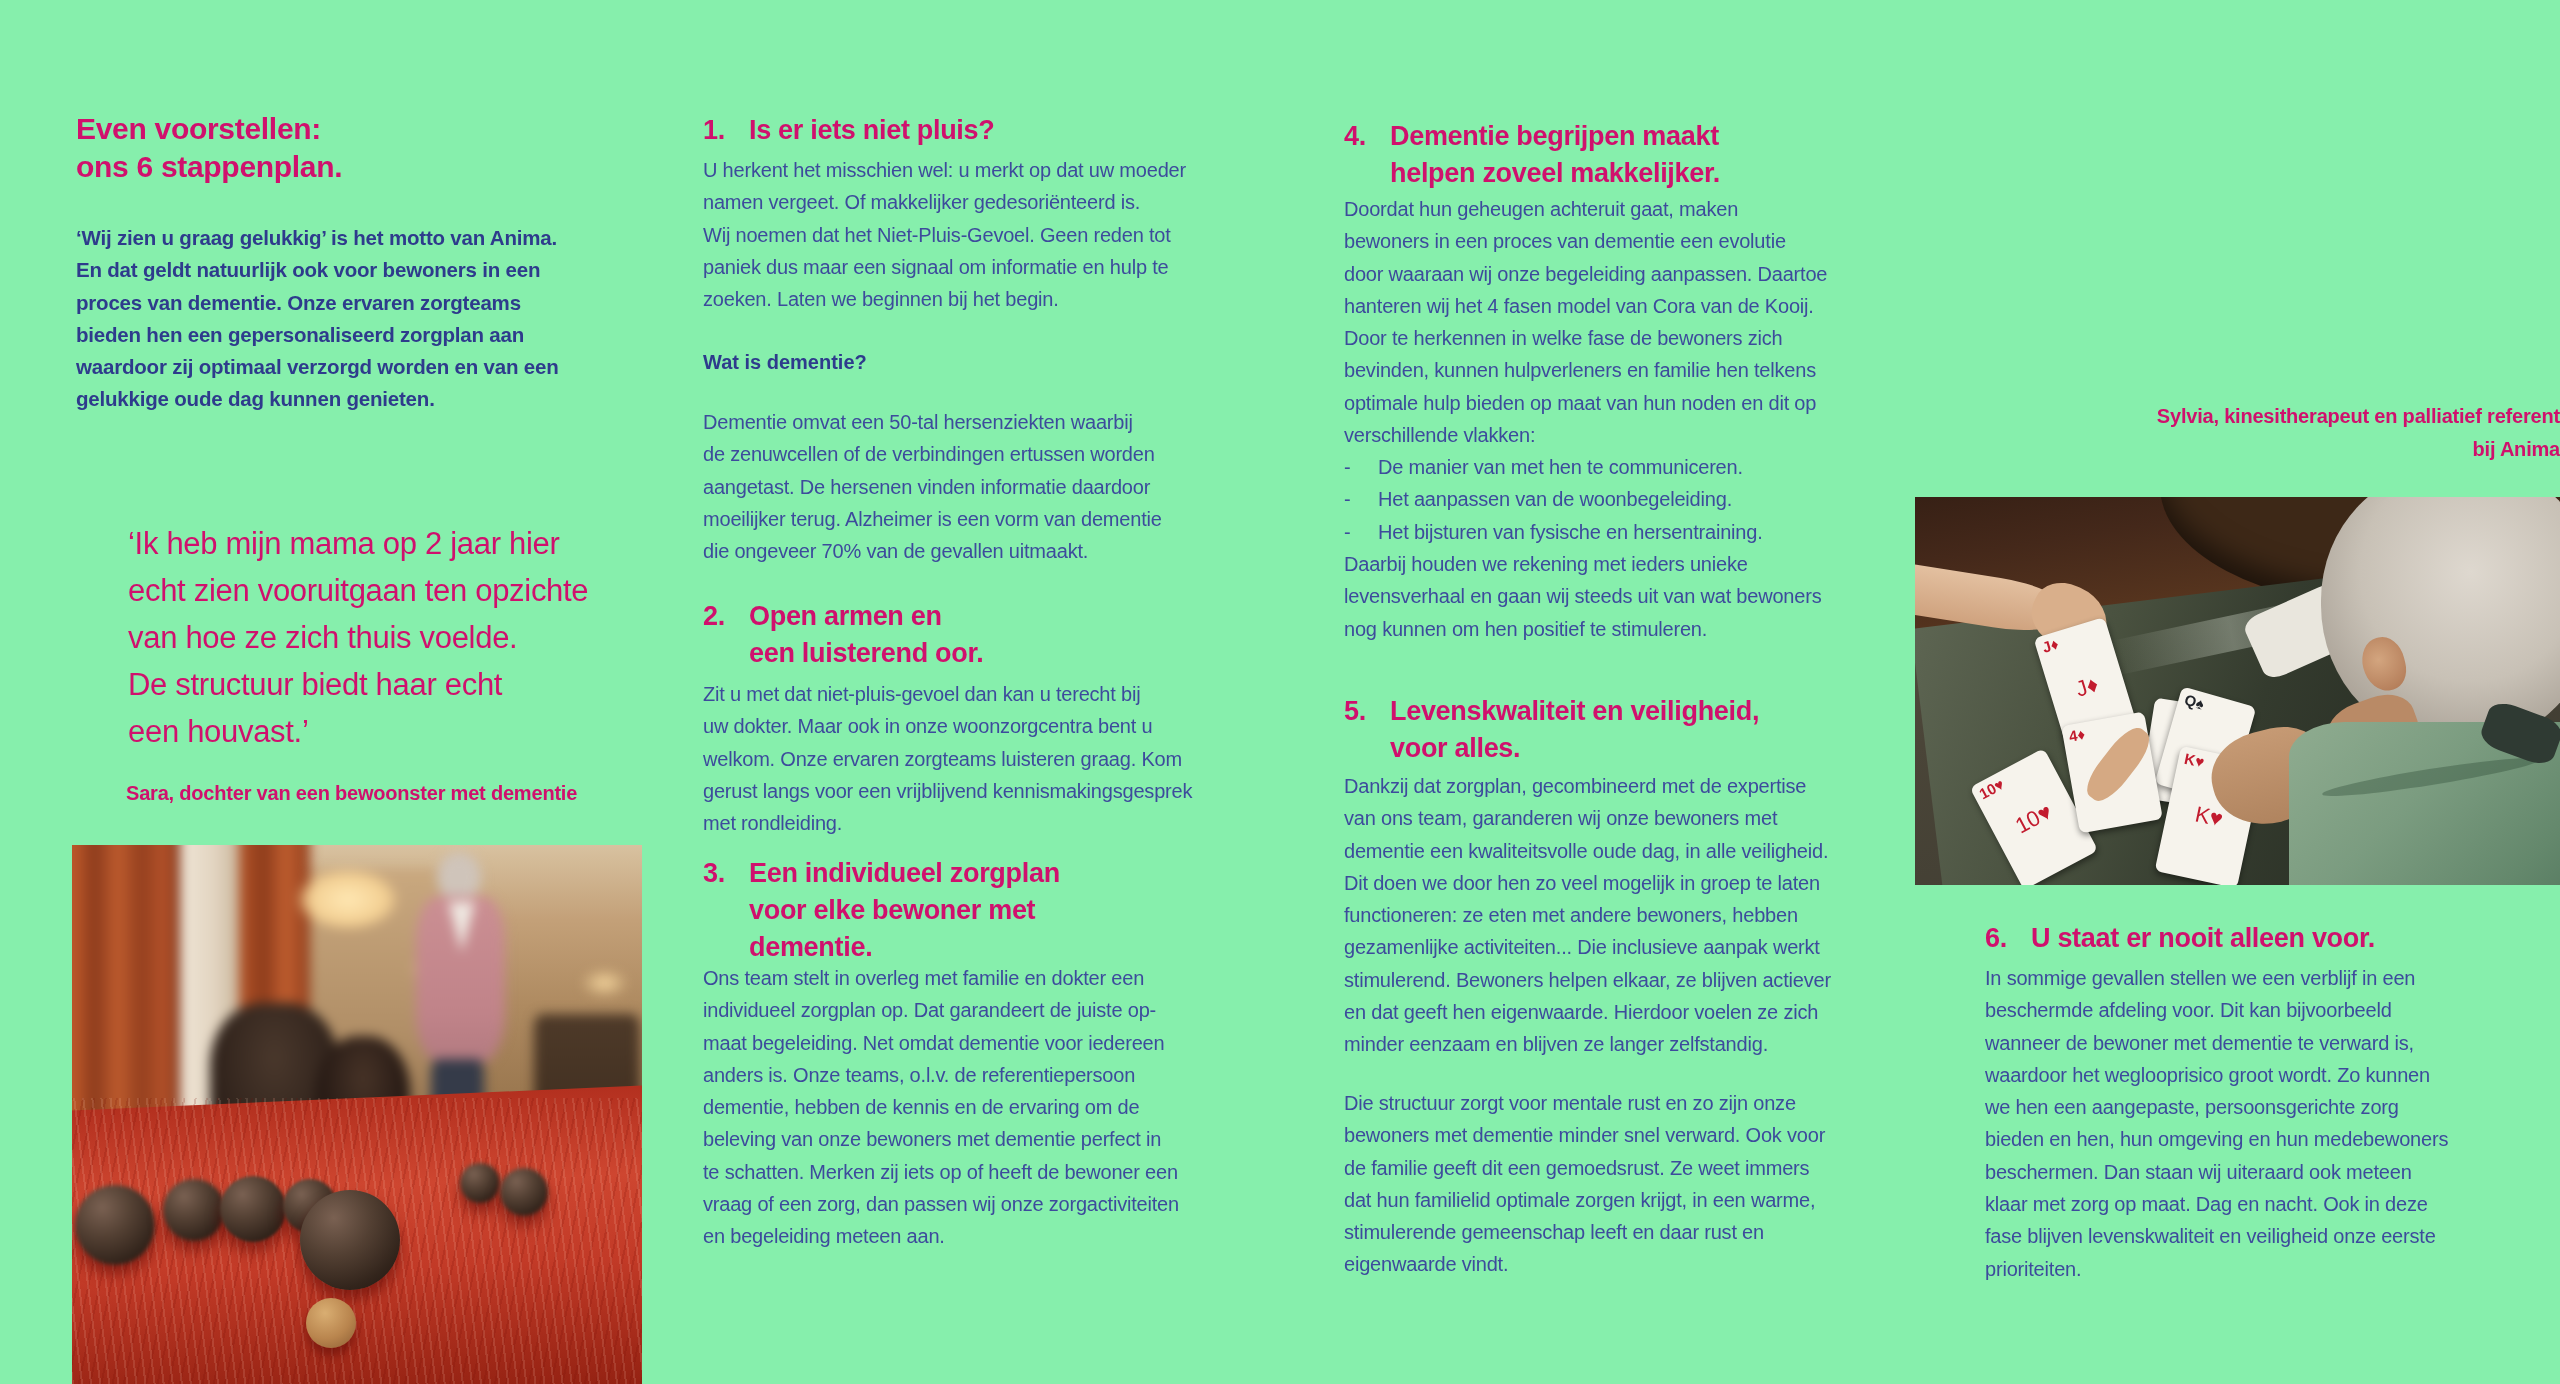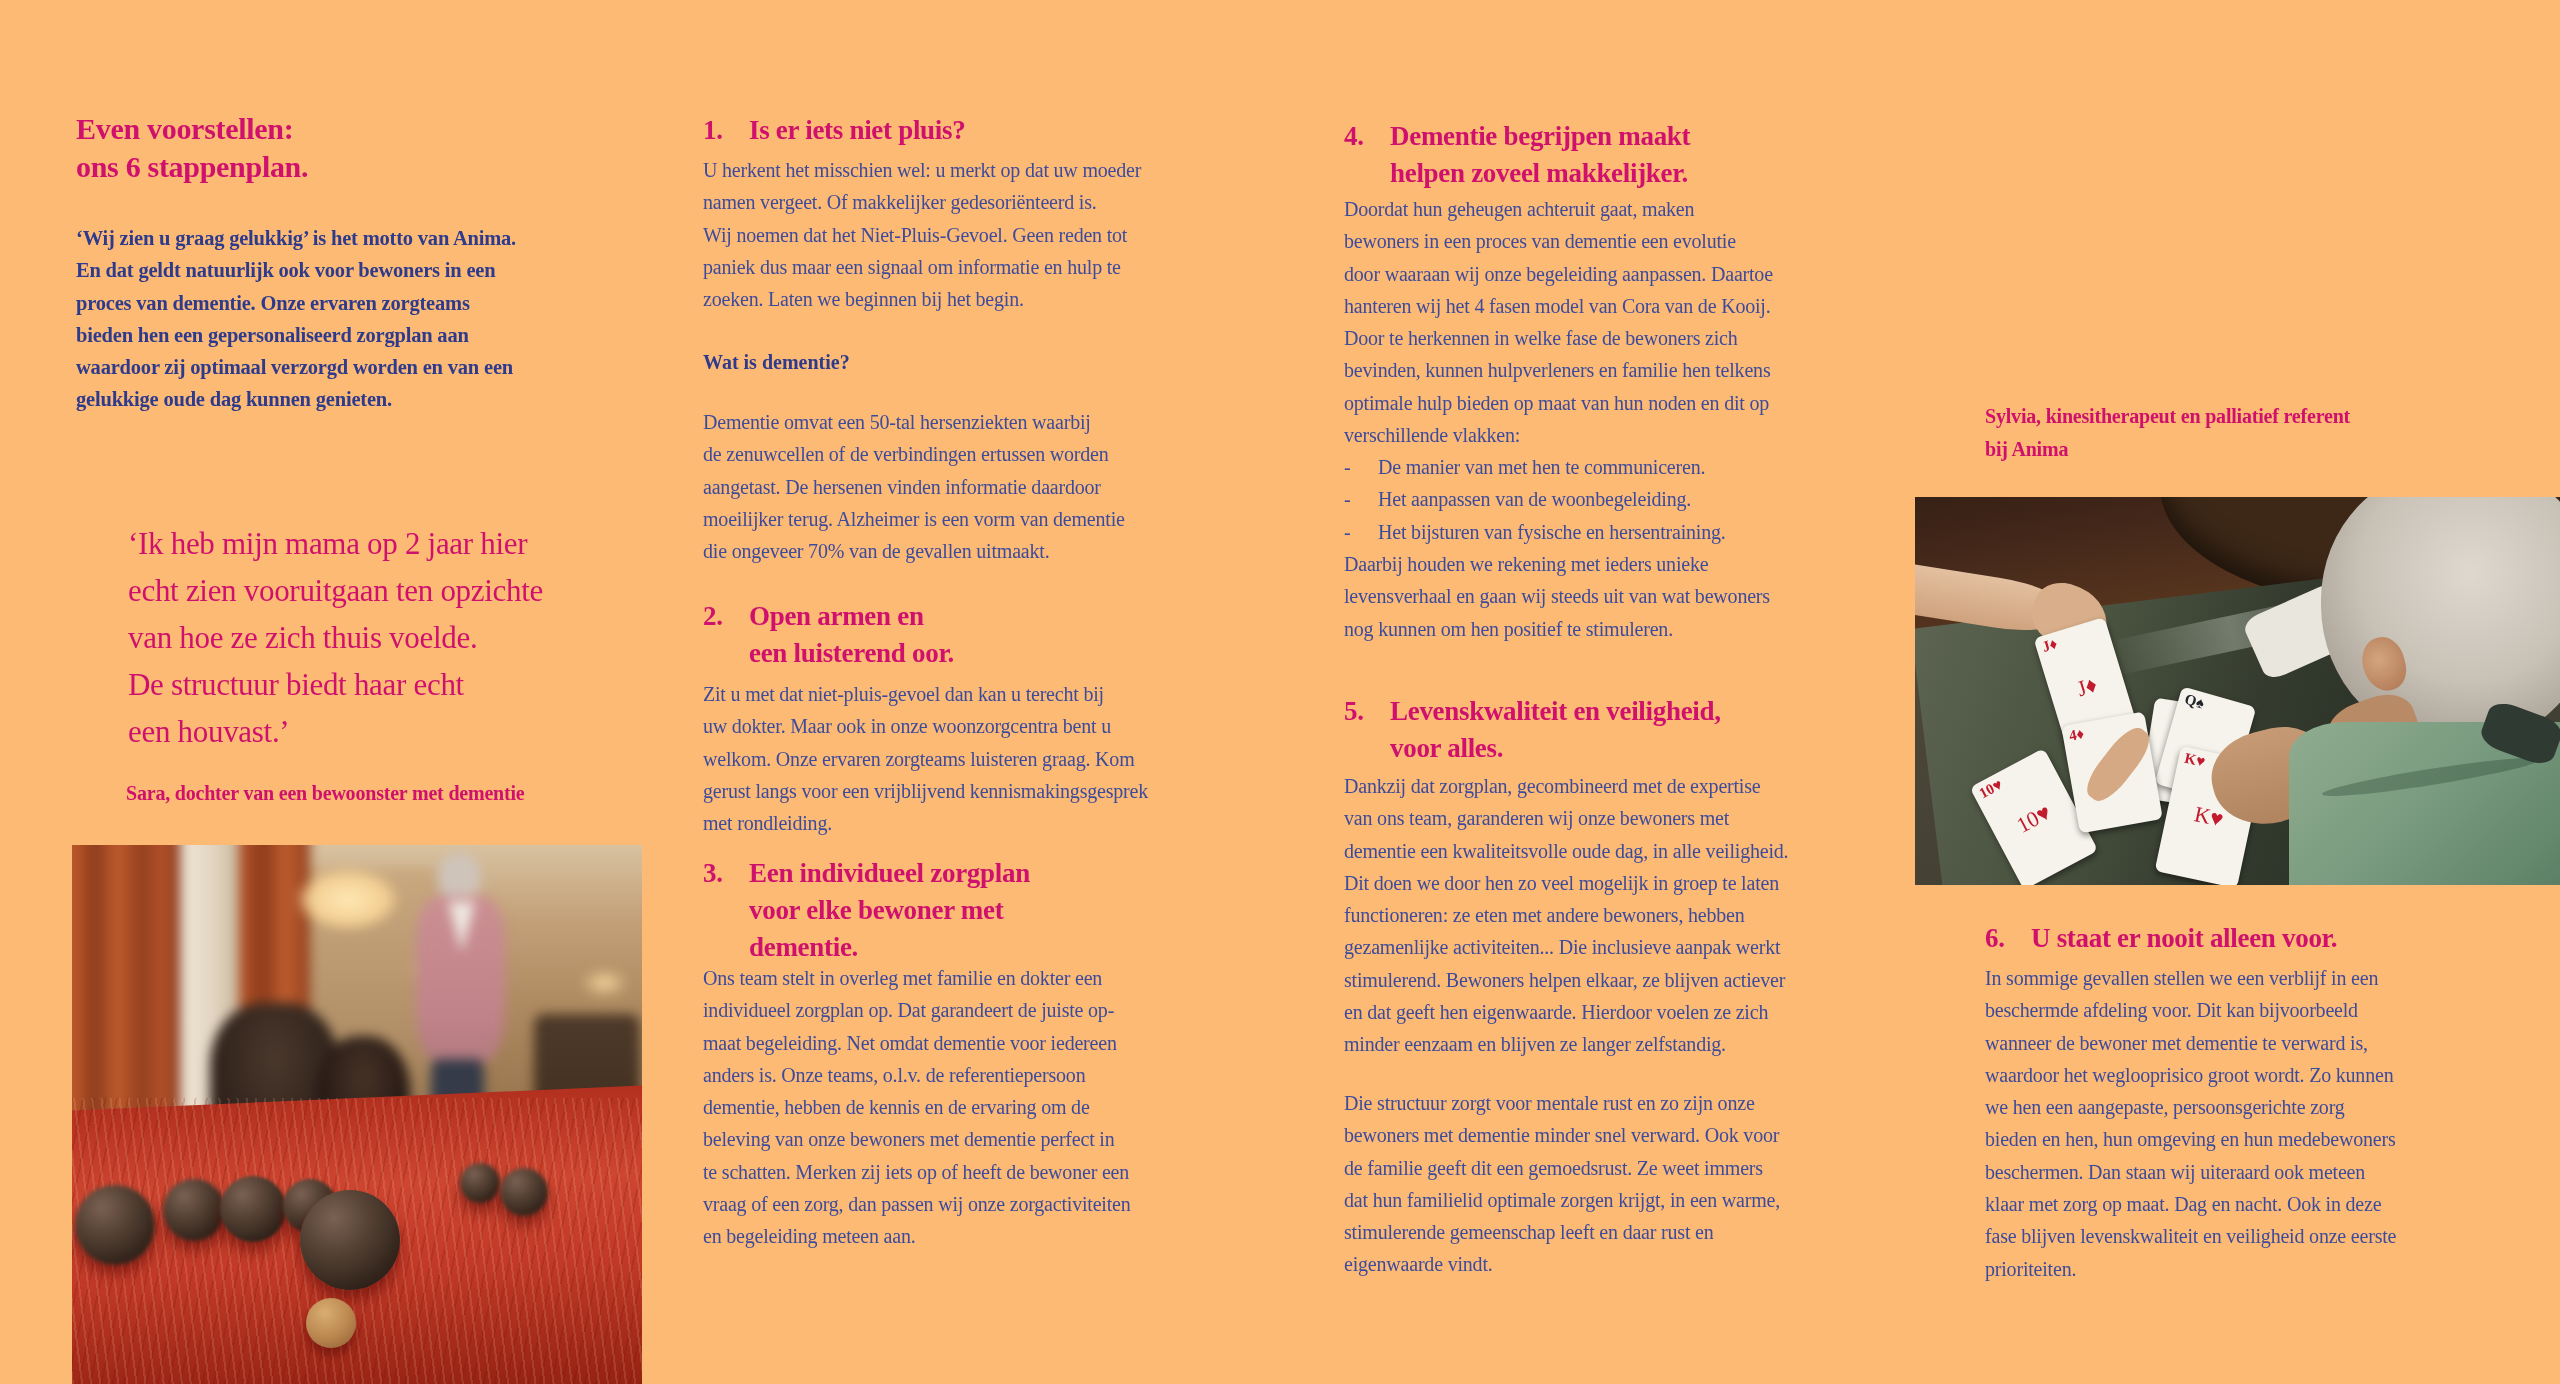--- a/index.html
+++ b/index.html
@@ -1,17 +1,17 @@
 <!DOCTYPE html>
 <html><head>
 <meta charset="utf-8">
 <style>
   html,body{margin:0;padding:0;background:#ffffff;}
-  .page{position:relative;width:2560px;height:1384px;background:#fdba74;overflow:hidden;
-        font-family:Liberation Serif, serif;}
+  .page{position:relative;width:2560px;height:1384px;background:#86efac;overflow:hidden;
+        font-family:Liberation Sans, sans-serif;}
 
   
   .main-heading{position:absolute;color:#d0106d;font-weight:bold;font-size:30px;line-height:38px;
         letter-spacing:-0.3px;white-space:pre-line;}
   .intro{position:absolute;color:#2e3b8c;font-weight:bold;font-size:20.5px;line-height:32.3px;
         letter-spacing:-0.2px;white-space:pre-line;}
   .quote{position:absolute;color:#d0106d;font-size:31px;line-height:47px;letter-spacing:-0.3px;
         white-space:pre-line;}
   .quote-lg{font-size:33px;line-height:48px;}
   .attr{position:absolute;color:#d0106d;font-weight:bold;font-size:20px;line-height:33px;
@@ -248,21 +248,21 @@
   <div class="body-txt" style="left:1344px;top:770px;width:620px;">Dankzij dat zorgplan, gecombineerd met de expertise
 van ons team, garanderen wij onze bewoners met
 dementie een kwaliteitsvolle oude dag, in alle veiligheid.
 Dit doen we door hen zo veel mogelijk in groep te laten
 functioneren: ze eten met andere bewoners, hebben
 gezamenlijke activiteiten...  Die inclusieve aanpak werkt
 stimulerend. Bewoners helpen elkaar, ze blijven actiever
 en dat geeft hen eigenwaarde. Hierdoor voelen ze zich
 minder eenzaam en blijven ze langer zelfstandig.</div>
 
-  <div class="attr" style="left:1985px;top:400px;width:575px;">Sylvia, kinesitherapeut en palliatief referent
+  <div class="attr" style="left:1985px;top:400px;width:575px;text-align:right;">Sylvia, kinesitherapeut en palliatief referent
 bij Anima</div>
 
   <div class="photo2">
     <div class="p2-wood"></div>
     <div class="p2-roundtable"></div>
     <div class="p2-glass"></div>
     <div class="p2-glass-shine"></div>
     <div class="p2-napkin"></div>
     <div class="p2-arm-l"></div>
     <div class="p2-hand-l"></div>

